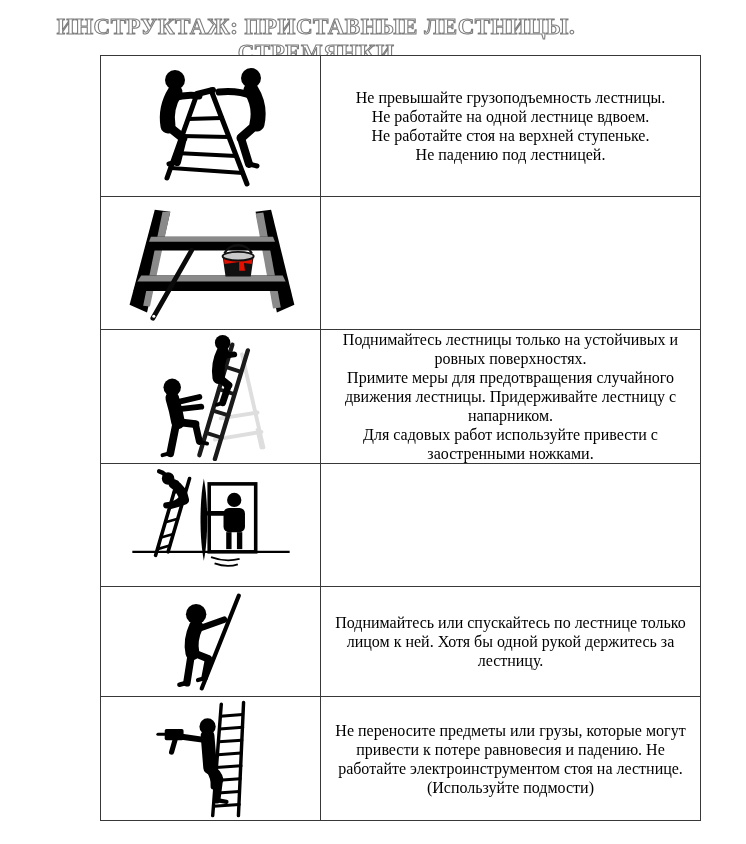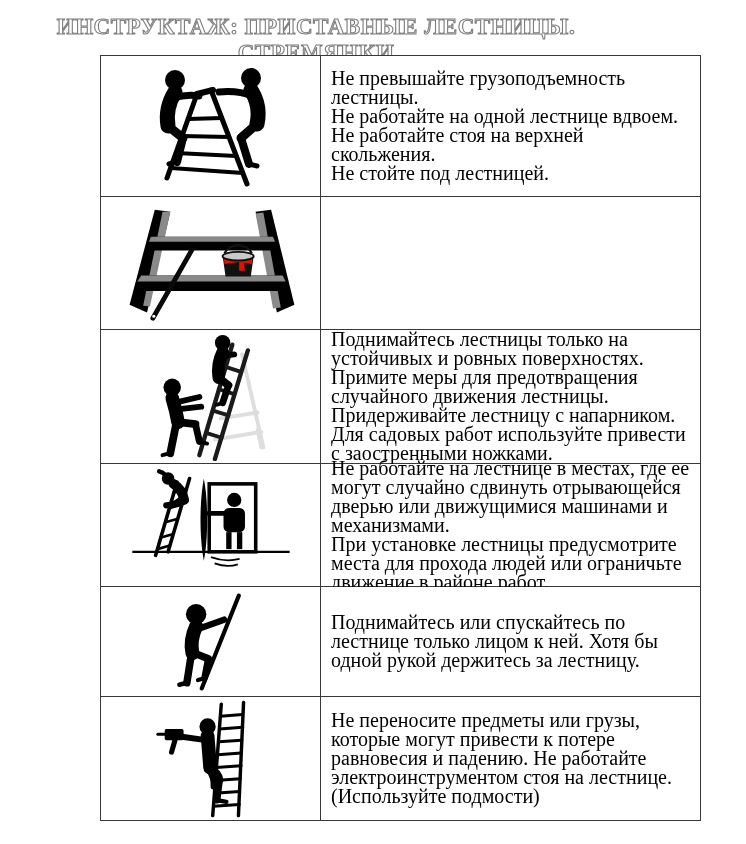--- a/index.html
+++ b/index.html
@@ -10,21 +10,21 @@
          color:#8a8a8a;-webkit-text-fill-color:#ffffff;-webkit-text-stroke:1.1px #7d7d7d;
          margin:4px;}
   .table{position:absolute;left:100px;top:55px;width:601px;
          border:1.5px solid #383838;box-sizing:border-box;}
   .row{display:flex;box-sizing:border-box;}
   .row + .row{border-top:1.2px solid #383838;}
   .icon-cell{width:220px;box-sizing:border-box;border-right:1.2px solid #383838;
              display:flex;align-items:center;justify-content:center;background:#fff;}
   .text-cell{flex:1;display:flex;flex-direction:column;justify-content:center;
              padding:4px 10px;box-sizing:border-box;background:#fff;}
-  .text-cell p{margin:0;font-size:20px;line-height:19px;color:#000;}
+  .text-cell p{margin:0;text-align:center;font-size:16px;line-height:19px;color:#000;}
   .h140{height:140px}.h133{height:133px}.h134{height:134px}.h123{height:123px}.h110{height:110px}.h124{height:124px}
   svg{display:block;}
 </style>
 </head>
 <body>
 
 <div class="sheet">
 
   <h1 class="title">ИНСТРУКТАЖ: ПРИСТАВНЫЕ ЛЕСТНИЦЫ. СТРЕМЯНКИ</h1>
 
@@ -56,22 +56,22 @@
             <path d="M142,36 Q126,30 108,32" stroke-width="7"></path>
             <path d="M146,64 L130,78" stroke-width="9"></path>
             <path d="M130,78 L138,104" stroke-width="8"></path>
             <path d="M138,104 L146,106" stroke-width="5"></path>
           </g>
         </svg>
       </div>
       <div class="text-cell">
         <p>Не превышайте грузоподъемность лестницы.</p>
         <p>Не работайте на одной лестнице вдвоем.</p>
-        <p>Не работайте стоя на верхней скольжения.</p>
-        <p>Не стойте под лестницей.</p>
+        <p>Не работайте стоя на верхней ступеньке.</p>
+        <p>Не падению под лестницей.</p>
       </div>
     </div>
 
     <div class="row h133">
       <div class="icon-cell">
         <svg width="200" height="126" viewBox="0 0 200 130">
           <polygon points="42,10 58,12 34,116 16,108" fill="#000"></polygon>
           <polygon points="50,12 58,12 37,110 30,109" fill="#8a8a8a"></polygon>
           <polygon points="146,12 162,10 186,108 168,116" fill="#000"></polygon>
           <polygon points="146,14 154,13 172,111 164,112" fill="#8a8a8a"></polygon>
@@ -157,24 +157,20 @@
             <line x1="40" y1="93" x2="54" y2="89" stroke-width="3"></line>
           </g>
           <g stroke="#000" fill="none" stroke-linecap="round">
             <circle cx="52" cy="14" r="7" fill="#000" stroke="none"></circle>
             <path d="M56,20 Q50,8 42,6" stroke-width="5"></path>
             <path d="M58,20 Q68,26 70,38" stroke-width="11"></path>
             <path d="M68,36 Q60,44 50,44" stroke-width="7"></path>
           </g>
         </svg>
       </div>
-      <div class="text-cell">
-        <p>Не работайте на лестнице в местах, где ее могут случайно сдвинуть отрывающейся дверью или движущимися машинами и механизмами.</p>
-        <p>При установке лестницы предусмотрите места для прохода людей или ограничьте движение в районе работ.</p>
-      </div>
     </div>
 
     <div class="row h110">
       <div class="icon-cell">
         <svg width="200" height="104" viewBox="0 0 200 112">
           <line x1="130" y1="6" x2="90" y2="106" stroke="#000" stroke-width="4.5" stroke-linecap="round"></line>
           <g stroke="#000" fill="none" stroke-linecap="round">
             <circle cx="84" cy="26" r="11" fill="#000" stroke="none"></circle>
             <path d="M84,39 Q77,54 80,68" stroke-width="15"></path>
             <path d="M86,42 L114,32" stroke-width="7"></path>

